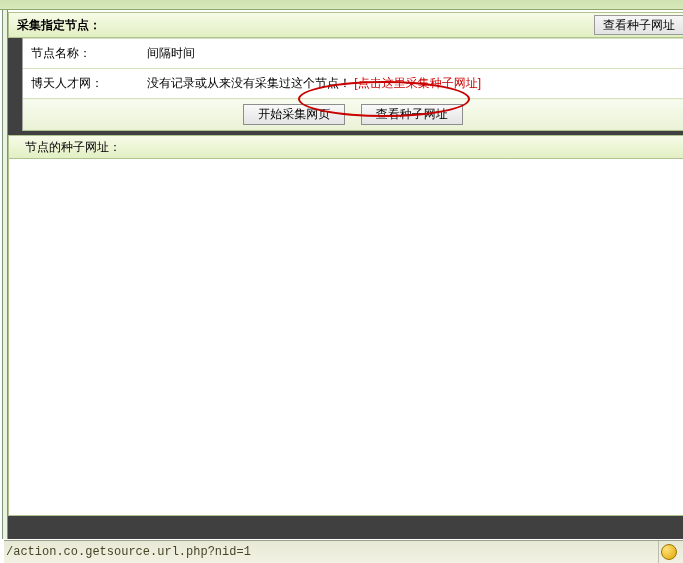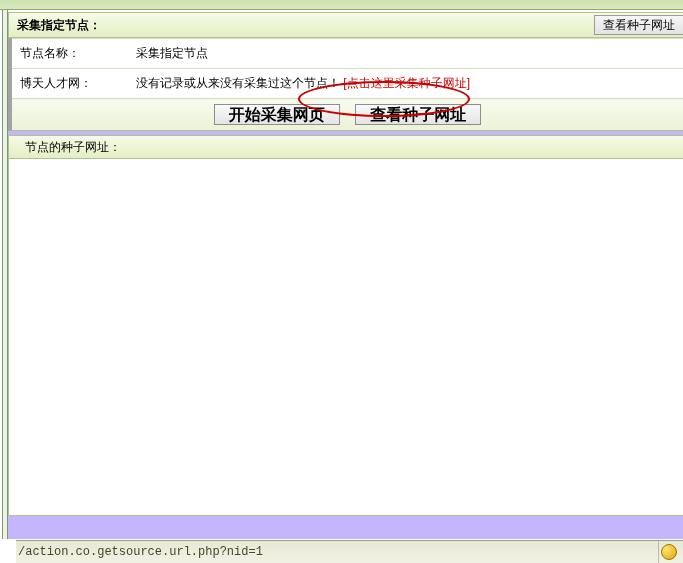--- a/index.html
+++ b/index.html
@@ -24,21 +24,21 @@
     position: absolute;
     left: 2px; top: 10px; bottom: 24px;
     width: 4px;
     border-left: 1px solid #7b967c;
     border-right: 1px solid #7b967c;
     background: #ecf3e1;
   }
   .page {
     position: absolute;
     left: 8px; top: 12px; right: 0; bottom: 24px;
-    background: #c4b5fd;
+    background: #404040;
   }
   .titlebar {
     position: relative;
     height: 26px;
     background: linear-gradient(#f6fbe7, #e2efc3);
     border: 1px solid #b0c28e;
     border-right: none;
     box-sizing: border-box;
     display: flex;
     align-items: center;
@@ -53,23 +53,24 @@
     padding: 0 8px;
     background: linear-gradient(#f6f6f6, #e3e3e3);
     border: 1px solid #9a9a9a;
     border-right: none;
     font-size: 12px;
     font-family: inherit;
     cursor: pointer;
     line-height: 18px;
   }
   .formwrap {
-    border-left: 4px solid #a3a3a3;
+    border-left: 1px solid #a3a3a3;
     border-bottom: 1px solid #b0c28e;
     box-sizing: border-box;
+    margin-left: 14px;
   }
   table.form {
     width: 100%;
     border-collapse: collapse;
   }
   table.form td {
     border-top: 1px solid #d5e2c0;
     padding: 6px 8px;
     vertical-align: middle;
     background: #fff;
@@ -105,26 +106,25 @@
     font-size: 12px;
     padding: 0 2px;
     font-family: inherit;
     vertical-align: middle;
   }
   .btn {
     height: 21px;
     padding: 0 14px;
     background: linear-gradient(#f9f9f9, #e4e4e4);
     border: 1px solid #8d8d8d;
-    font-size: 16px;
+    font-size: 12px;
     font-family: inherit;
     cursor: pointer;
     line-height: 19px;
     margin: 0 6px;
-    font-weight: bold;
   }
   .subhead {
     height: 24px;
     background: linear-gradient(#f6fbe7, #e2efc3);
     border: 1px solid #b0c28e;
     border-right: none;
     box-sizing: border-box;
     display: flex;
     align-items: center;
     padding-left: 16px;
@@ -133,21 +133,21 @@
   }
   .bigbox {
     border-left: 1px solid #b0c28e;
     border-bottom: 1px solid #b0c28e;
     box-sizing: border-box;
     height: 357px;
     background: #fff;
   }
   .statusbar {
     position: absolute;
-    left: 16px; right: 0; bottom: 0;
+    left: 4px; right: 0; bottom: 0;
     height: 23px;
     background: linear-gradient(#e8e8d6, #f2f2e4);
     border-top: 1px solid #9aa089;
     display: flex;
     align-items: center;
     font-family: "Courier New", monospace;
     font-size: 12px;
     color: #464627;
     padding-left: 2px;
     box-sizing: border-box;
@@ -180,21 +180,21 @@
   <div class="titlebar">
     <span>采集指定节点：</span>
     <button class="top-btn">查看种子网址</button>
   </div>
 
   <div class="formwrap">
     <table class="form">
       <tbody>
           <tr>
         <td class="label">节点名称：</td>
-        <td>采集指定节点</td>
+        <td>间隔时间</td>
       </tr>
       <tr>
         <td class="label">博天人才网：</td>
         <td>
           <span>没有记录或从来没有采集过这个节点！</span>
           <a class="redlink">[点击这里采集种子网址]</a>
         </td>
       </tr>
       <tr>
         <td colspan="2" class="btnrow">

